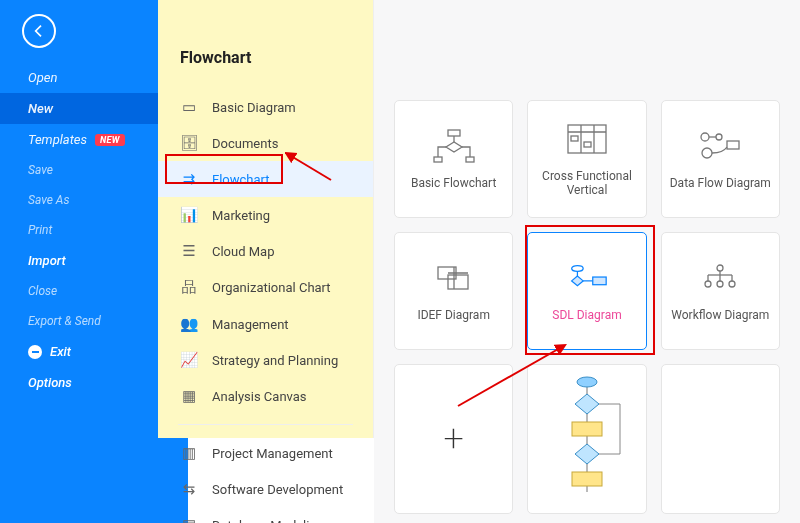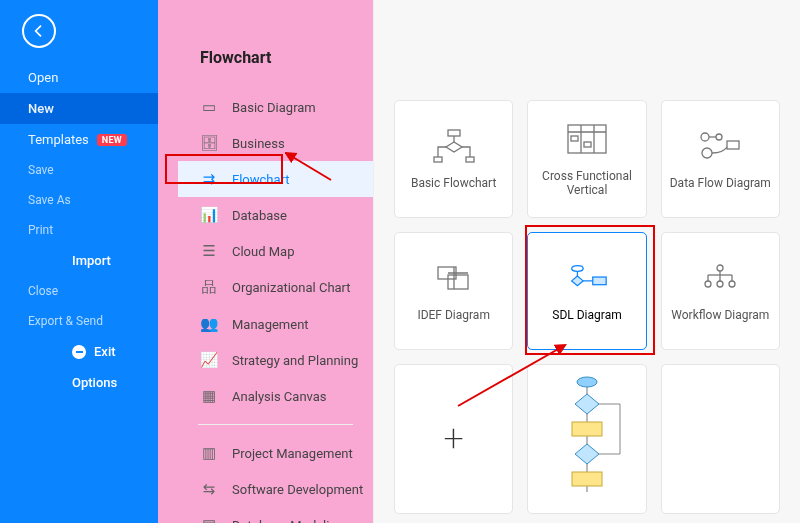--- a/index.html
+++ b/index.html
@@ -1,41 +1,41 @@
 <!DOCTYPE html>
 <html><head>
 <meta charset="utf-8">
 <style>
   * { box-sizing: border-box; margin: 0; padding: 0; }
   body { font-family: -apple-system, "Segoe UI", Roboto, Arial, sans-serif; font-size: 13px; color: #333; width: 800px; height: 523px; overflow: hidden; background: #fff; position: relative; }
   .app-title { position: absolute; top: 6px; left: 50%; transform: translateX(-50%); font-size: 12px; color: #333; }
-  .sidebar { position: absolute; left: 0; top: 0; width: 188px; height: 523px; background: #0a84ff; color: #fff; padding-top: 14px; }
+  .sidebar { position: absolute; left: 0; top: 0; width: 188px; height: 523px; background: #0a84ff; color: #fff; padding-top: 14px; font-style: italic; }
   .back-btn { width: 34px; height: 34px; border: 2px solid #fff; border-radius: 50%; margin-left: 22px; margin-bottom: 14px; display: flex; align-items:center; justify-content:center; cursor:pointer; }
   .back-btn svg { stroke:#fff; }
   .side-item { padding: 8px 0 8px 28px; font-size: 13px; color: rgba(255,255,255,0.92); cursor: pointer; display:flex; align-items:center; gap:8px;}
   .side-item.active { background: #0066e0; font-weight:500;}
   .side-item.dim { color: rgba(255,255,255,0.7); font-size:12px;}
-  .side-item.strong { color: #fff; font-weight:500;margin-left:44px;}
+  .side-item.strong { color: #fff; font-weight:500;}
   .badge-new { background:#ff3b4e; color:#fff; font-size:9px; font-weight:700; padding:1px 5px; border-radius:3px; letter-spacing:0.3px;}
   .exit-dot { width:14px; height:14px; border-radius:50%; background:#fff; display:flex; align-items:center; justify-content:center;}
   .exit-dot::after { content:""; width:7px; height:2px; background:#0a84ff;}
-  .column2 { position:absolute; left:158px; top:0; width:216px; height:523px; background:#f9a8d4; border-right:1px solid #eee; padding-top:48px;padding-left:20px;}
+  .column2 { position:absolute; left:158px; top:0; width:216px; height:438px; background:#fef9c3; border-right:1px solid #eee; padding-top:48px;}
   .col2-title { font-weight:700; font-size:16px; color:#222; padding:0 0 22px 22px;}
   .cat-item { display:flex; align-items:center; gap:14px; padding:9px 0 9px 22px; cursor:pointer; color:#444; font-size:13px;}
   .cat-item.selected { background:#eaf3ff; color:#0a84ff; }
   .cat-divider { height:1px; background:#eee; margin:10px 20px;}
   .cat-icon { width:18px; text-align:center; color:#666; font-size:15px;}
   .cat-item.selected .cat-icon { color:#0a84ff;}
   .highlight-red { position:absolute; border:2px solid #e00000; pointer-events:none;}
   .main { position:absolute; left:374px; top:0; right:0; height:523px; background:#f7f7f8; }
   .search-wrap { position:absolute; left:410px; top:48px; width:368px; height:30px; background:#fff; border:1px solid #ddd; border-radius:4px; display:flex; align-items:center; padding:0 10px; gap:8px;}
   .search-wrap input { border:none; outline:none; flex:1; font-size:13px; color:#666;}
   .cards { padding:100px 20px 0 20px; display:grid; grid-template-columns:repeat(3,1fr); gap:14px; }
   .card { background:#fff; border:1px solid #e5e5e5; border-radius:5px; height:118px; display:flex; flex-direction:column; align-items:center; justify-content:center; gap:12px; cursor:pointer; font-size:12px; color:#555; text-align:center; padding:8px;}
-  .card.selected { border:1.5px solid #0a84ff; color:#000000;}
+  .card.selected { border:1.5px solid #0a84ff; color:#ec4899;}
   .card-label { font-size:12px; line-height:1.2;}
   .card-icon { width:46px; height:36px; display:flex; align-items:center; justify-content:center;}
   .examples { padding:14px 20px 0 20px; display:grid; grid-template-columns:repeat(3,1fr); gap:14px;}
   .ex-card { background:#fff; border:1px solid #e5e5e5; border-radius:5px; height:150px; display:flex; align-items:center; justify-content:center; cursor:pointer;}
   .plus { font-size:36px; color:#333; font-weight:200;}
   .arrow { position:absolute; pointer-events:none;}
 </style>
 </head>
 <body>
 
@@ -85,29 +85,29 @@
 </div>
 
 <div class="column2">
   <div class="col2-title">Flowchart</div>
   <div class="cat-item">
       <span class="cat-icon">▭</span>
       <span>Basic Diagram</span>
     </div>
   <div class="cat-item">
       <span class="cat-icon">🗄</span>
-      <span>Business</span>
+      <span>Documents</span>
     </div>
   <div class="cat-item selected">
       <span class="cat-icon">⇉</span>
       <span>Flowchart</span>
     </div>
   <div class="cat-item">
       <span class="cat-icon">📊</span>
-      <span>Database</span>
+      <span>Marketing</span>
     </div>
   <div class="cat-item">
       <span class="cat-icon">☰</span>
       <span>Cloud Map</span>
     </div>
   <div class="cat-item">
       <span class="cat-icon">品</span>
       <span>Organizational Chart</span>
     </div>
   <div class="cat-item">

